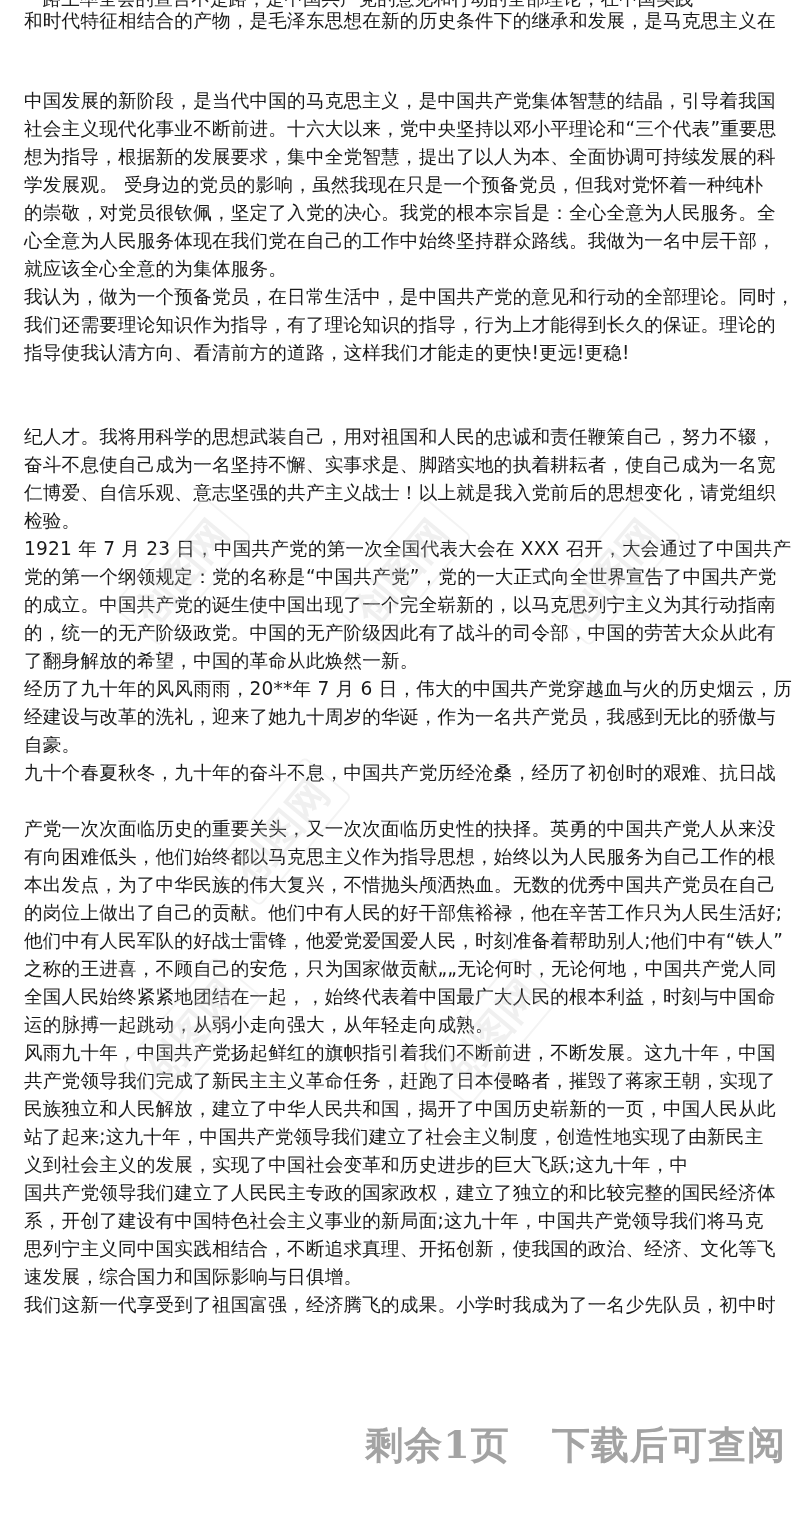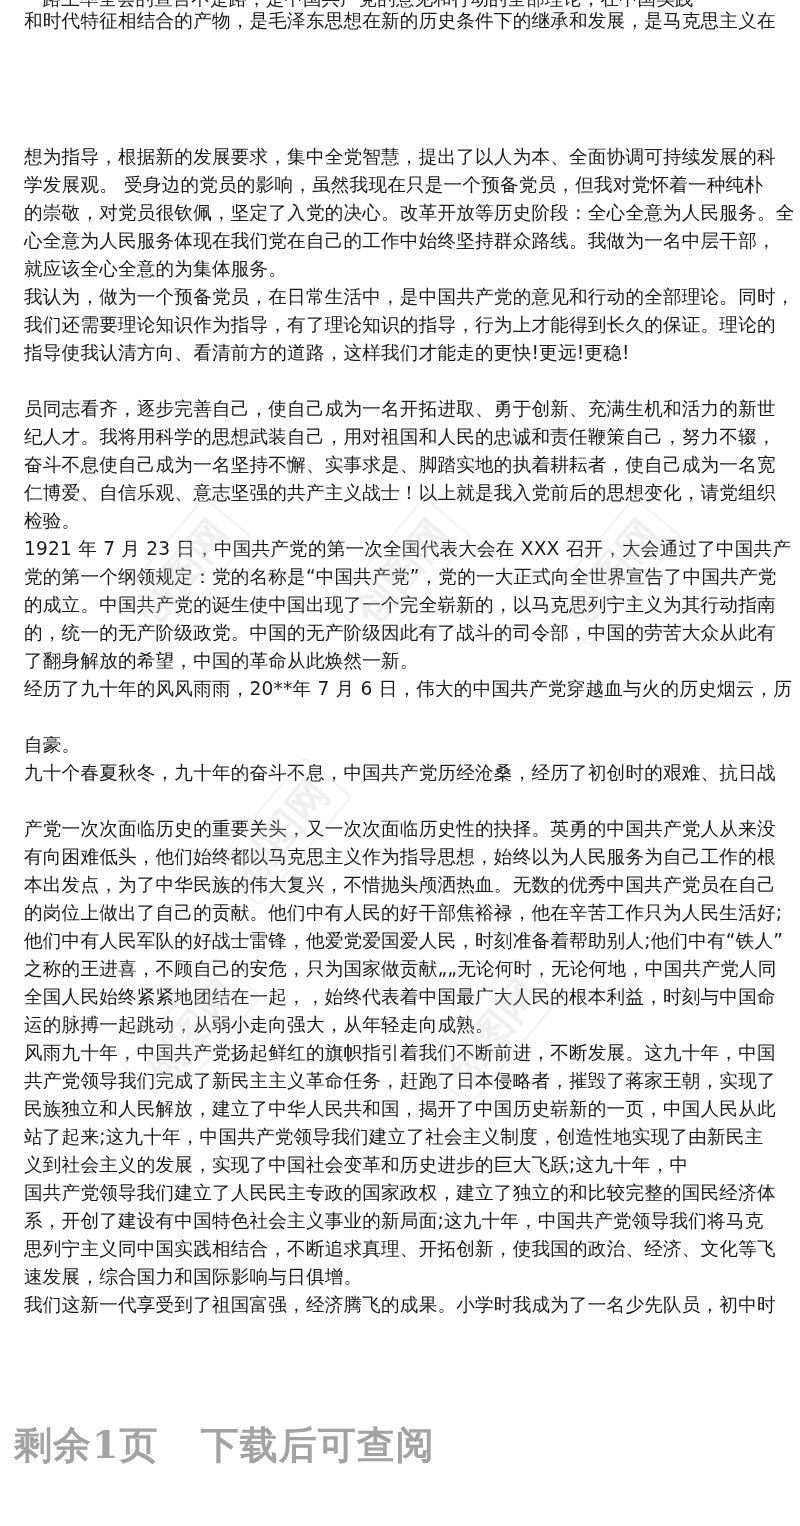--- a/index.html
+++ b/index.html
@@ -52,59 +52,61 @@
       font-weight: bold;
       border: 2px solid rgba(200,200,200,0.22);
       padding: 2px 10px;
       border-radius: 6px;
     }
     .remaining-banner {
       position: absolute;
       left: 0;
       top: 1420px;
       width: 800px;
-      text-align: left;
+      text-align: right;
       font-size: 38px;
       font-weight: bold;
       color: #a3a3a3;
       font-family: "DejaVu Serif", "Liberation Serif", serif;
       letter-spacing: 1px;
     }
     .remaining-banner span {
       margin: 0 14px;
     }
   </style>
 </head>
 <body>
 
 <div class="page">
 
   <div class="cut-line">一路上率全会的宣言不是路，是中国共产党的意见和行动的全部理论，在中国实践</div>
 
   <div class="line" style="top:8px">和时代特征相结合的产物，是毛泽东思想在新的历史条件下的继承和发展，是马克思主义在</div>
 
+  <div class="line" style="top:88px">中国发展的新阶段，是当代中国的马克思主义，是中国共产党集体智慧的结晶，引导着我国</div>
+  <div class="line" style="top:116px">社会主义现代化事业不断前进。十六大以来，党中央坚持以邓小平理论和“三个代表”重要思</div>
   <div class="line" style="top:144px">想为指导，根据新的发展要求，集中全党智慧，提出了以人为本、全面协调可持续发展的科</div>
   <div class="line" style="top:172px">学发展观。 受身边的党员的影响，虽然我现在只是一个预备党员，但我对党怀着一种纯朴</div>
-  <div class="line" style="top:200px">的崇敬，对党员很钦佩，坚定了入党的决心。改革开放等历史阶段：全心全意为人民服务。全</div>
+  <div class="line" style="top:200px">的崇敬，对党员很钦佩，坚定了入党的决心。我党的根本宗旨是：全心全意为人民服务。全</div>
   <div class="line" style="top:228px">心全意为人民服务体现在我们党在自己的工作中始终坚持群众路线。我做为一名中层干部，</div>
   <div class="line" style="top:256px">就应该全心全意的为集体服务。</div>
   <div class="line" style="top:284px">我认为，做为一个预备党员，在日常生活中，是中国共产党的意见和行动的全部理论。同时，</div>
   <div class="line" style="top:312px">我们还需要理论知识作为指导，有了理论知识的指导，行为上才能得到长久的保证。理论的</div>
   <div class="line" style="top:340px">指导使我认清方向、看清前方的道路，这样我们才能走的更快!更远!更稳!</div>
-  <div class="line" style="top:396px">员同志看齐，逐步完善自己，使自己成为一名开拓进取、勇于创新、充满生机和活力的新世</div>
   <div class="line" style="top:452px">奋斗不息使自己成为一名坚持不懈、实事求是、脚踏实地的执着耕耘者，使自己成为一名宽</div>
   <div class="line" style="top:424px">纪人才。我将用科学的思想武装自己，用对祖国和人民的忠诚和责任鞭策自己，努力不辍，</div>
   <div class="line" style="top:480px">仁博爱、自信乐观、意志坚强的共产主义战士！以上就是我入党前后的思想变化，请党组织</div>
   <div class="line" style="top:508px">检验。</div>
   <div class="line" style="top:536px">1921 年 7 月 23 日，中国共产党的第一次全国代表大会在 XXX 召开，大会通过了中国共产</div>
   <div class="line" style="top:564px">党的第一个纲领规定：党的名称是“中国共产党”，党的一大正式向全世界宣告了中国共产党</div>
   <div class="line" style="top:620px">的，统一的无产阶级政党。中国的无产阶级因此有了战斗的司令部，中国的劳苦大众从此有</div>
   <div class="line" style="top:592px">的成立。中国共产党的诞生使中国出现了一个完全崭新的，以马克思列宁主义为其行动指南</div>
   <div class="line" style="top:648px">了翻身解放的希望，中国的革命从此焕然一新。</div>
   <div class="line" style="top:676px">经历了九十年的风风雨雨，20**年 7 月 6 日，伟大的中国共产党穿越血与火的历史烟云，历</div>
+  <div class="line" style="top:704px">经建设与改革的洗礼，迎来了她九十周岁的华诞，作为一名共产党员，我感到无比的骄傲与</div>
   <div class="line" style="top:732px">自豪。</div>
   <div class="line" style="top:760px">九十个春夏秋冬，九十年的奋斗不息，中国共产党历经沧桑，经历了初创时的艰难、抗日战</div>
   <div class="line" style="top:816px">产党一次次面临历史的重要关头，又一次次面临历史性的抉择。英勇的中国共产党人从来没</div>
   <div class="line" style="top:844px">有向困难低头，他们始终都以马克思主义作为指导思想，始终以为人民服务为自己工作的根</div>
   <div class="line" style="top:872px">本出发点，为了中华民族的伟大复兴，不惜抛头颅洒热血。无数的优秀中国共产党员在自己</div>
   <div class="line" style="top:900px">的岗位上做出了自己的贡献。他们中有人民的好干部焦裕禄，他在辛苦工作只为人民生活好;</div>
   <div class="line" style="top:928px">他们中有人民军队的好战士雷锋，他爱党爱国爱人民，时刻准备着帮助别人;他们中有“铁人”</div>
   <div class="line" style="top:956px">之称的王进喜，不顾自己的安危，只为国家做贡献„„无论何时，无论何地，中国共产党人同</div>
   <div class="line" style="top:984px">全国人民始终紧紧地团结在一起，，始终代表着中国最广大人民的根本利益，时刻与中国命</div>
   <div class="line" style="top:1012px">运的脉搏一起跳动，从弱小走向强大，从年轻走向成熟。</div>

